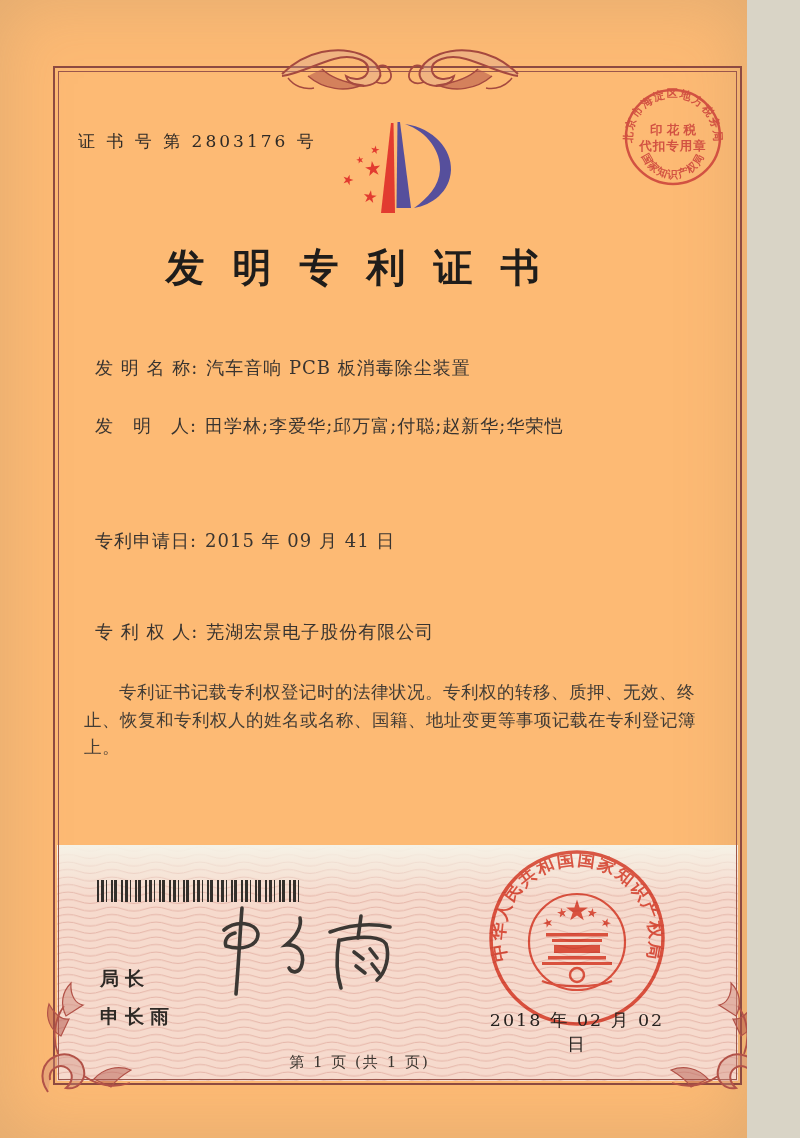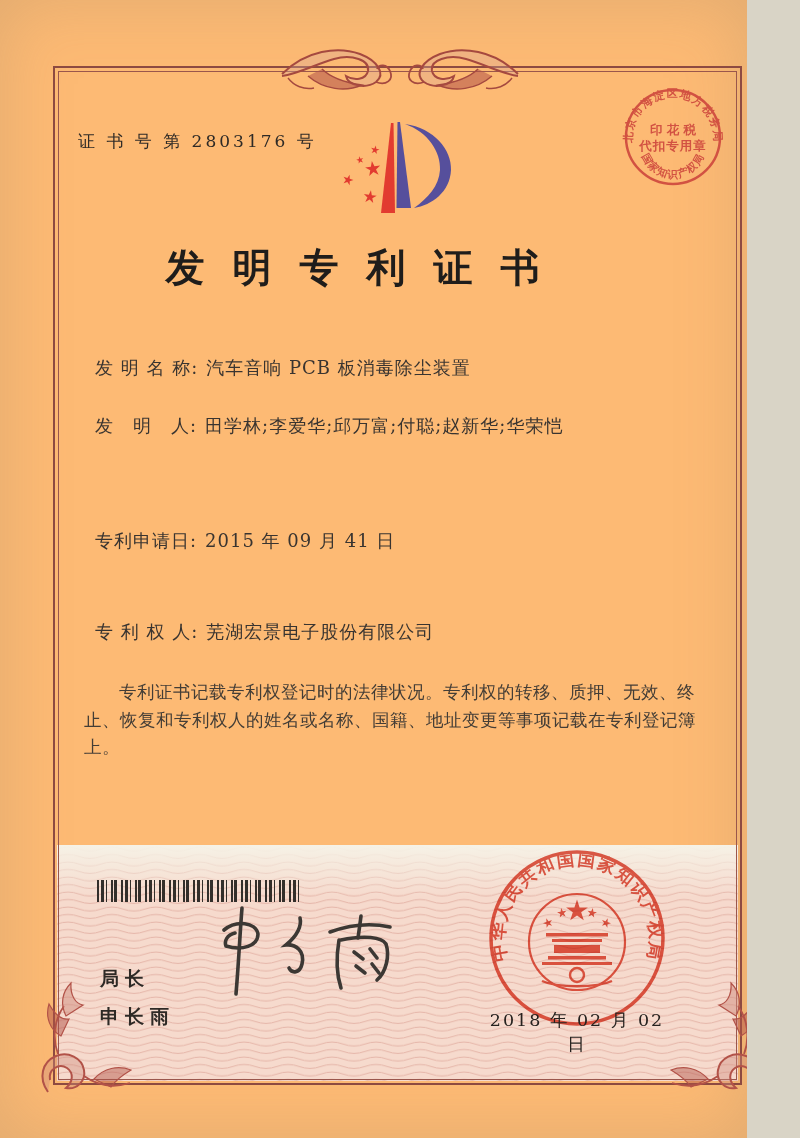--- a/index.html
+++ b/index.html
@@ -212,14 +212,15 @@
       <rect x="72" y="102" width="46" height="8"></rect>
       <rect x="66" y="113" width="58" height="3.5"></rect>
       <rect x="60" y="119" width="70" height="3"></rect>
       <circle cx="95" cy="132" r="7" fill="none" stroke="#df5240" stroke-width="2.4"></circle>
       <path d="M60,138 C75,145 115,145 130,138" fill="none" stroke="#df5240" stroke-width="2.4"></path>
     </g>
   </svg>
 
   <div class="seal-date">2018 年 02 月 02 日</div>
 
+  <div class="footer">第 1 页 (共 1 页)</div>
 
 </div>
 
 </body></html>

